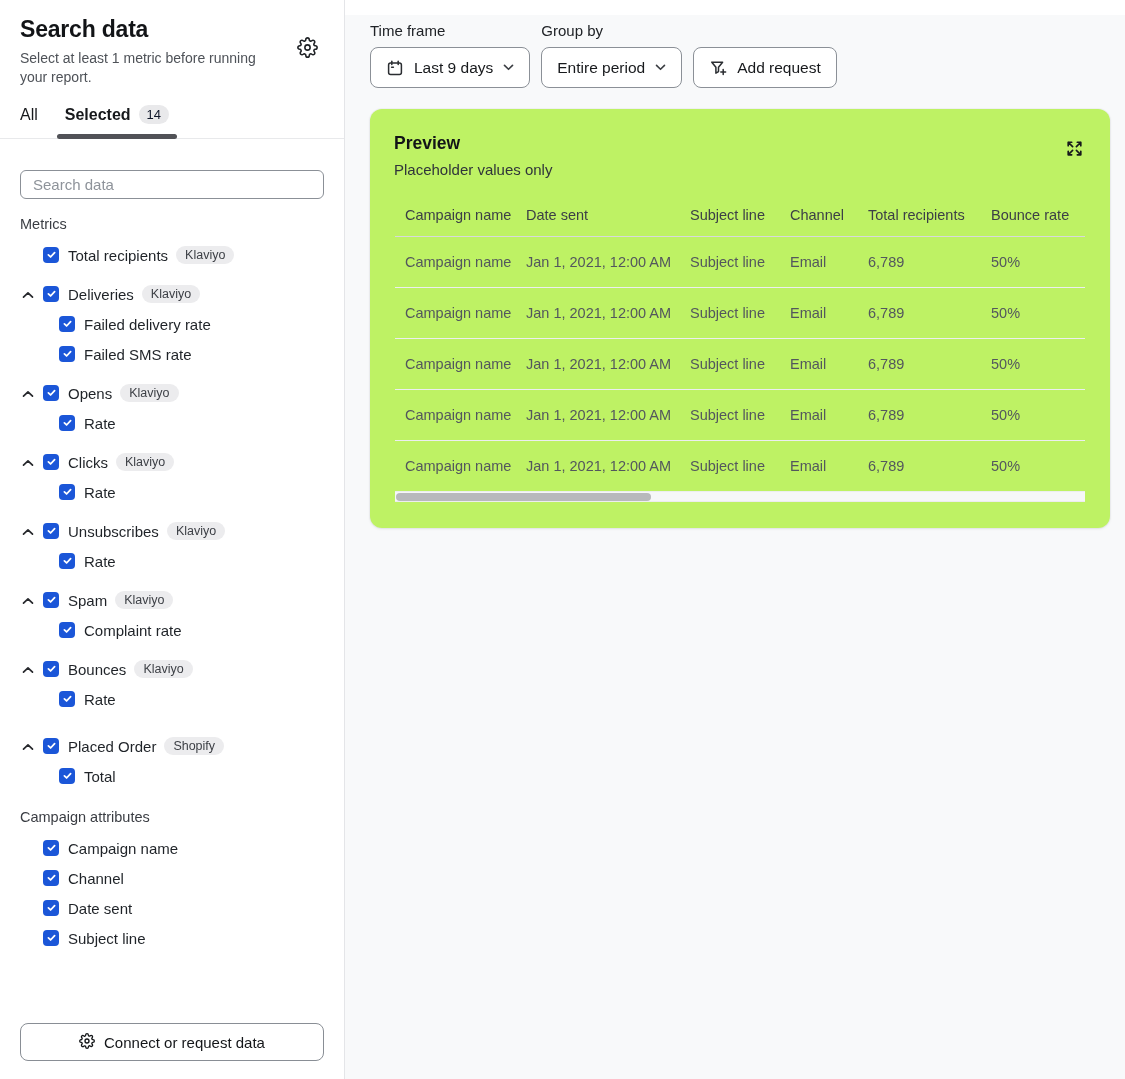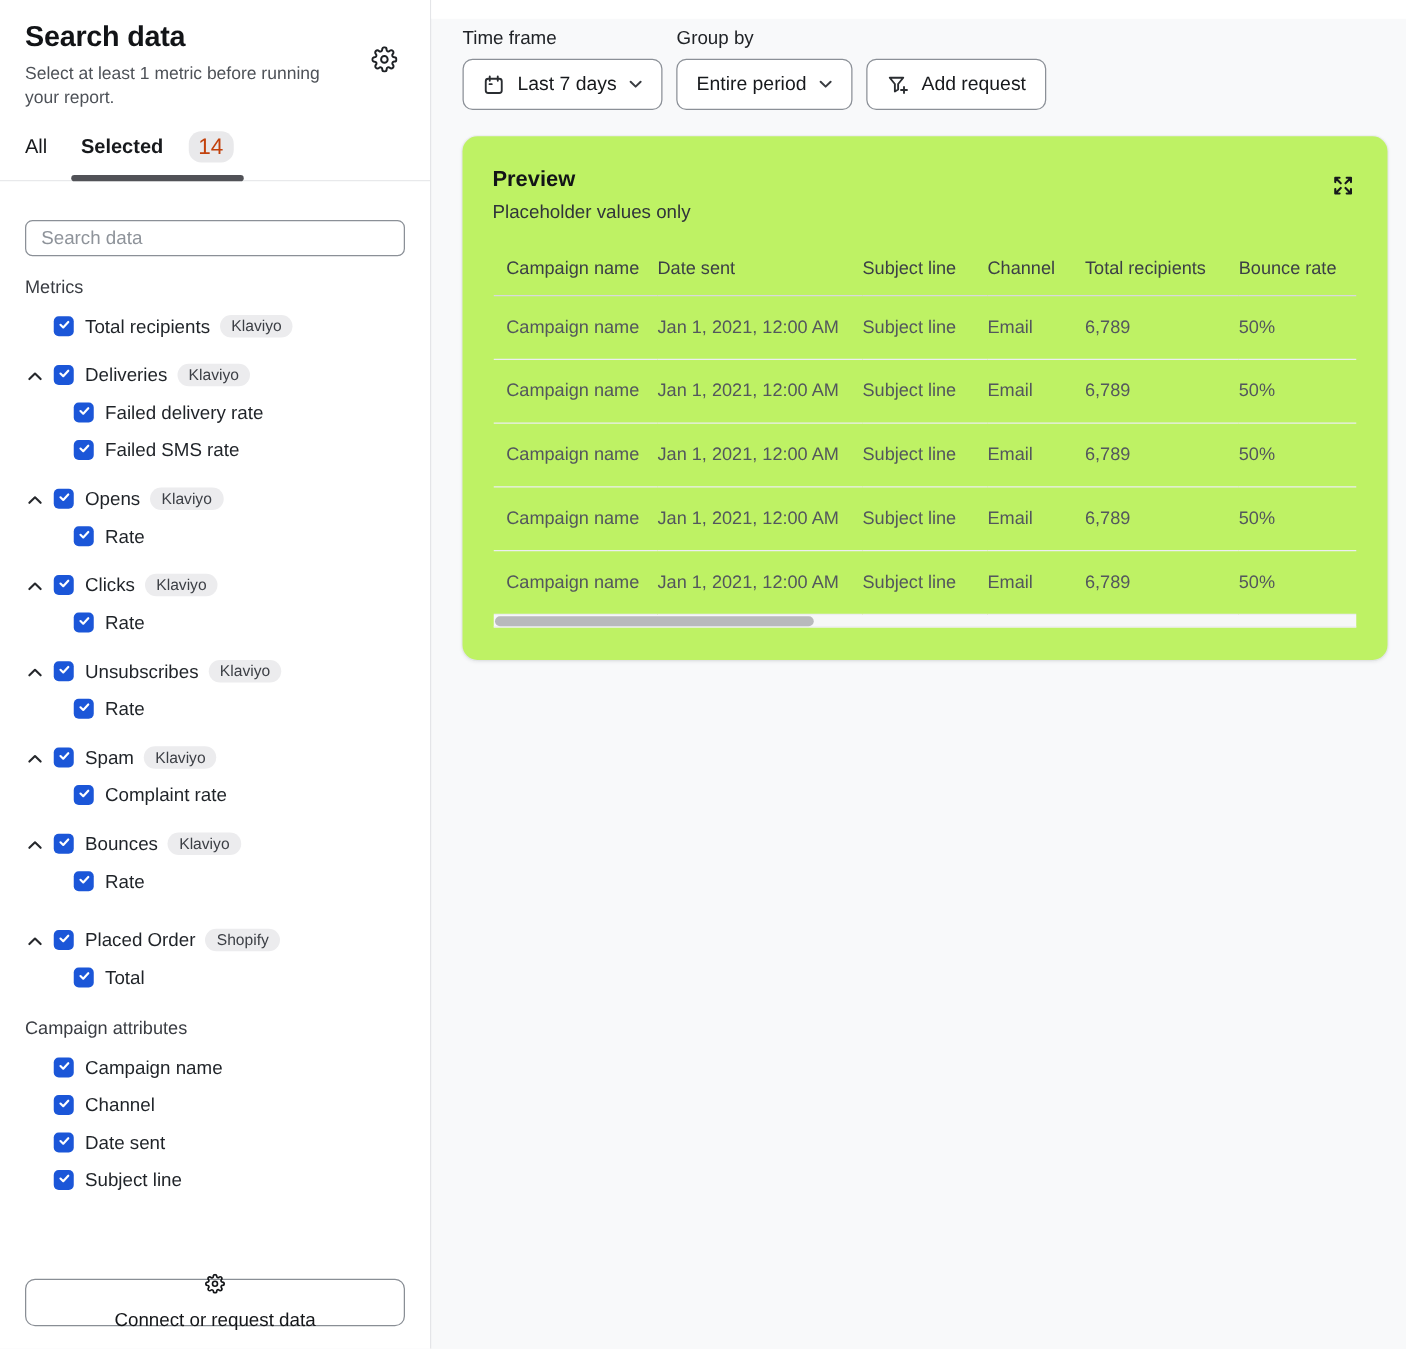--- a/index.html
+++ b/index.html
@@ -19,21 +19,21 @@
   }
   .sb-head { padding:16px 20px 0; }
   .sb-title { margin:0; font-size:23px; font-weight:700; letter-spacing:-0.2px; color:#121417; }
   .settings-btn { position:absolute; top:37px; right:26px; background:none; border:none; padding:0; cursor:pointer; color:#1d2024; }
   .settings-btn svg { width:21px; height:21px; display:block; }
   .sb-sub { margin:6px 0 0; padding:0 70px 0 20px; font-size:14px; line-height:19px; color:#4e5258; }
   .tabs-wrap { position:relative; margin-top:16px; padding:0 20px; display:flex; gap:27px; border-bottom:1px solid #e8e9eb; }
   .tab { position:relative; font-size:16px; color:#17191c; padding:2px 0 14px; display:flex; align-items:center; gap:8px; cursor:pointer; background:none; border:none; font-family:inherit; }
   .tab.active { font-weight:600; }
   .tab.active::after { content:""; position:absolute; left:-8px; right:-8px; bottom:-1px; height:5px; background:#515257; border-radius:3px; }
-  .count-badge { background:#e9e9eb; border-radius:10px; padding:2px 8px; font-size:18px; font-weight:400; color:#c2410c;margin-left:12px; }
+  .count-badge { background:#e9e9eb; border-radius:10px; padding:2px 8px; font-size:13px; font-weight:400; color:#0f172a; }
   .search-wrap { padding:31px 20px 0; }
   .search-wrap input {
     width:100%; height:29px; border:1px solid #8b9097; border-radius:6px;
     padding:0 12px; font-size:15px; font-family:inherit; color:#1f2328; background:#fff; outline:none;
   }
   .search-wrap input::placeholder { color:#8e939a; }
   .sb-list { flex:1; overflow:hidden; }
   .section-label { padding:0 20px; margin:17px 0 8px; font-size:14.5px; color:#3a3d43; }
   .section-label.attrs { margin-top:18px; }
   .m-group { margin-bottom:9px; }
@@ -44,21 +44,21 @@
   .chev-btn { width:13px; margin-right:8px; background:none; border:none; padding:0; display:flex; align-items:center; cursor:pointer; flex:none; }
   .chev-btn svg { width:12px; height:8px; stroke:#26282c; stroke-width:1.7; fill:none; stroke-linecap:round; stroke-linejoin:round; }
   .cb { width:16px; height:16px; border-radius:4px; background:var(--accent,#1b56d8); display:flex; align-items:center; justify-content:center; margin-right:9px; flex:none; cursor:pointer; }
   .cb svg { width:11px; height:11px; stroke:#ffffff; stroke-width:1.9; fill:none; stroke-linecap:round; stroke-linejoin:round; }
   .m-label { font-size:15px; color:#1f2328; white-space:nowrap; }
   .src-badge { margin-left:8px; background:#ececee; border-radius:10px; padding:2px 9px; font-size:12.5px; color:#3c3f45; white-space:nowrap; }
   .sb-footer { padding:0 20px 18px; }
   .connect-btn {
     width:100%; height:38px; border:1px solid #898e95; border-radius:8px; background:#fff;
     display:flex; align-items:center; justify-content:center; gap:9px;
-    font-size:15px; color:#141619; font-family:inherit; cursor:pointer;flex-direction:column;
+    font-size:15px; color:#141619; font-family:inherit; cursor:pointer;
   }
   .connect-btn svg { width:16px; height:16px; }
   
   .main { flex:1; position:relative; }
   .top-strip { height:15px; background:#ffffff; }
   .controls { display:flex; align-items:flex-end; gap:11px; padding:7px 0 0 25px; }
   .control-label { font-size:15px; color:#202327; margin-bottom:8px; }
   .dd {
     height:41px; background:#fff; border:1px solid #8b9097; border-radius:8px;
     display:flex; align-items:center; gap:10px; padding:0 15px;
@@ -451,21 +451,21 @@
       <div class="control-label">Time frame</div>
       <button class="dd">
         <span class="ico">
           <svg width="18" height="18" viewBox="0 0 18 18" fill="none" stroke="#2a2d31" stroke-width="1.5" stroke-linecap="round" stroke-linejoin="round">
             <rect x="2.6" y="4" width="12.8" height="11.4" rx="2"></rect>
             <line x1="5.8" y1="2.2" x2="5.8" y2="5.6"></line>
             <line x1="12.2" y1="2.2" x2="12.2" y2="5.6"></line>
             <line x1="5.6" y1="8.3" x2="7.4" y2="8.3"></line>
           </svg>
         </span>
-        <span>Last 7 days</span>
+        <span>Last 9 days</span>
         <span>
           <svg class="chev-down" viewBox="0 0 11 7">
               <polyline points="1.5,1.4 5.5,5.3 9.5,1.4"></polyline>
             </svg>
         </span>
       </button>
     </div>
     <div class="control">
       <div class="control-label">Group by</div>
       <button class="dd">

